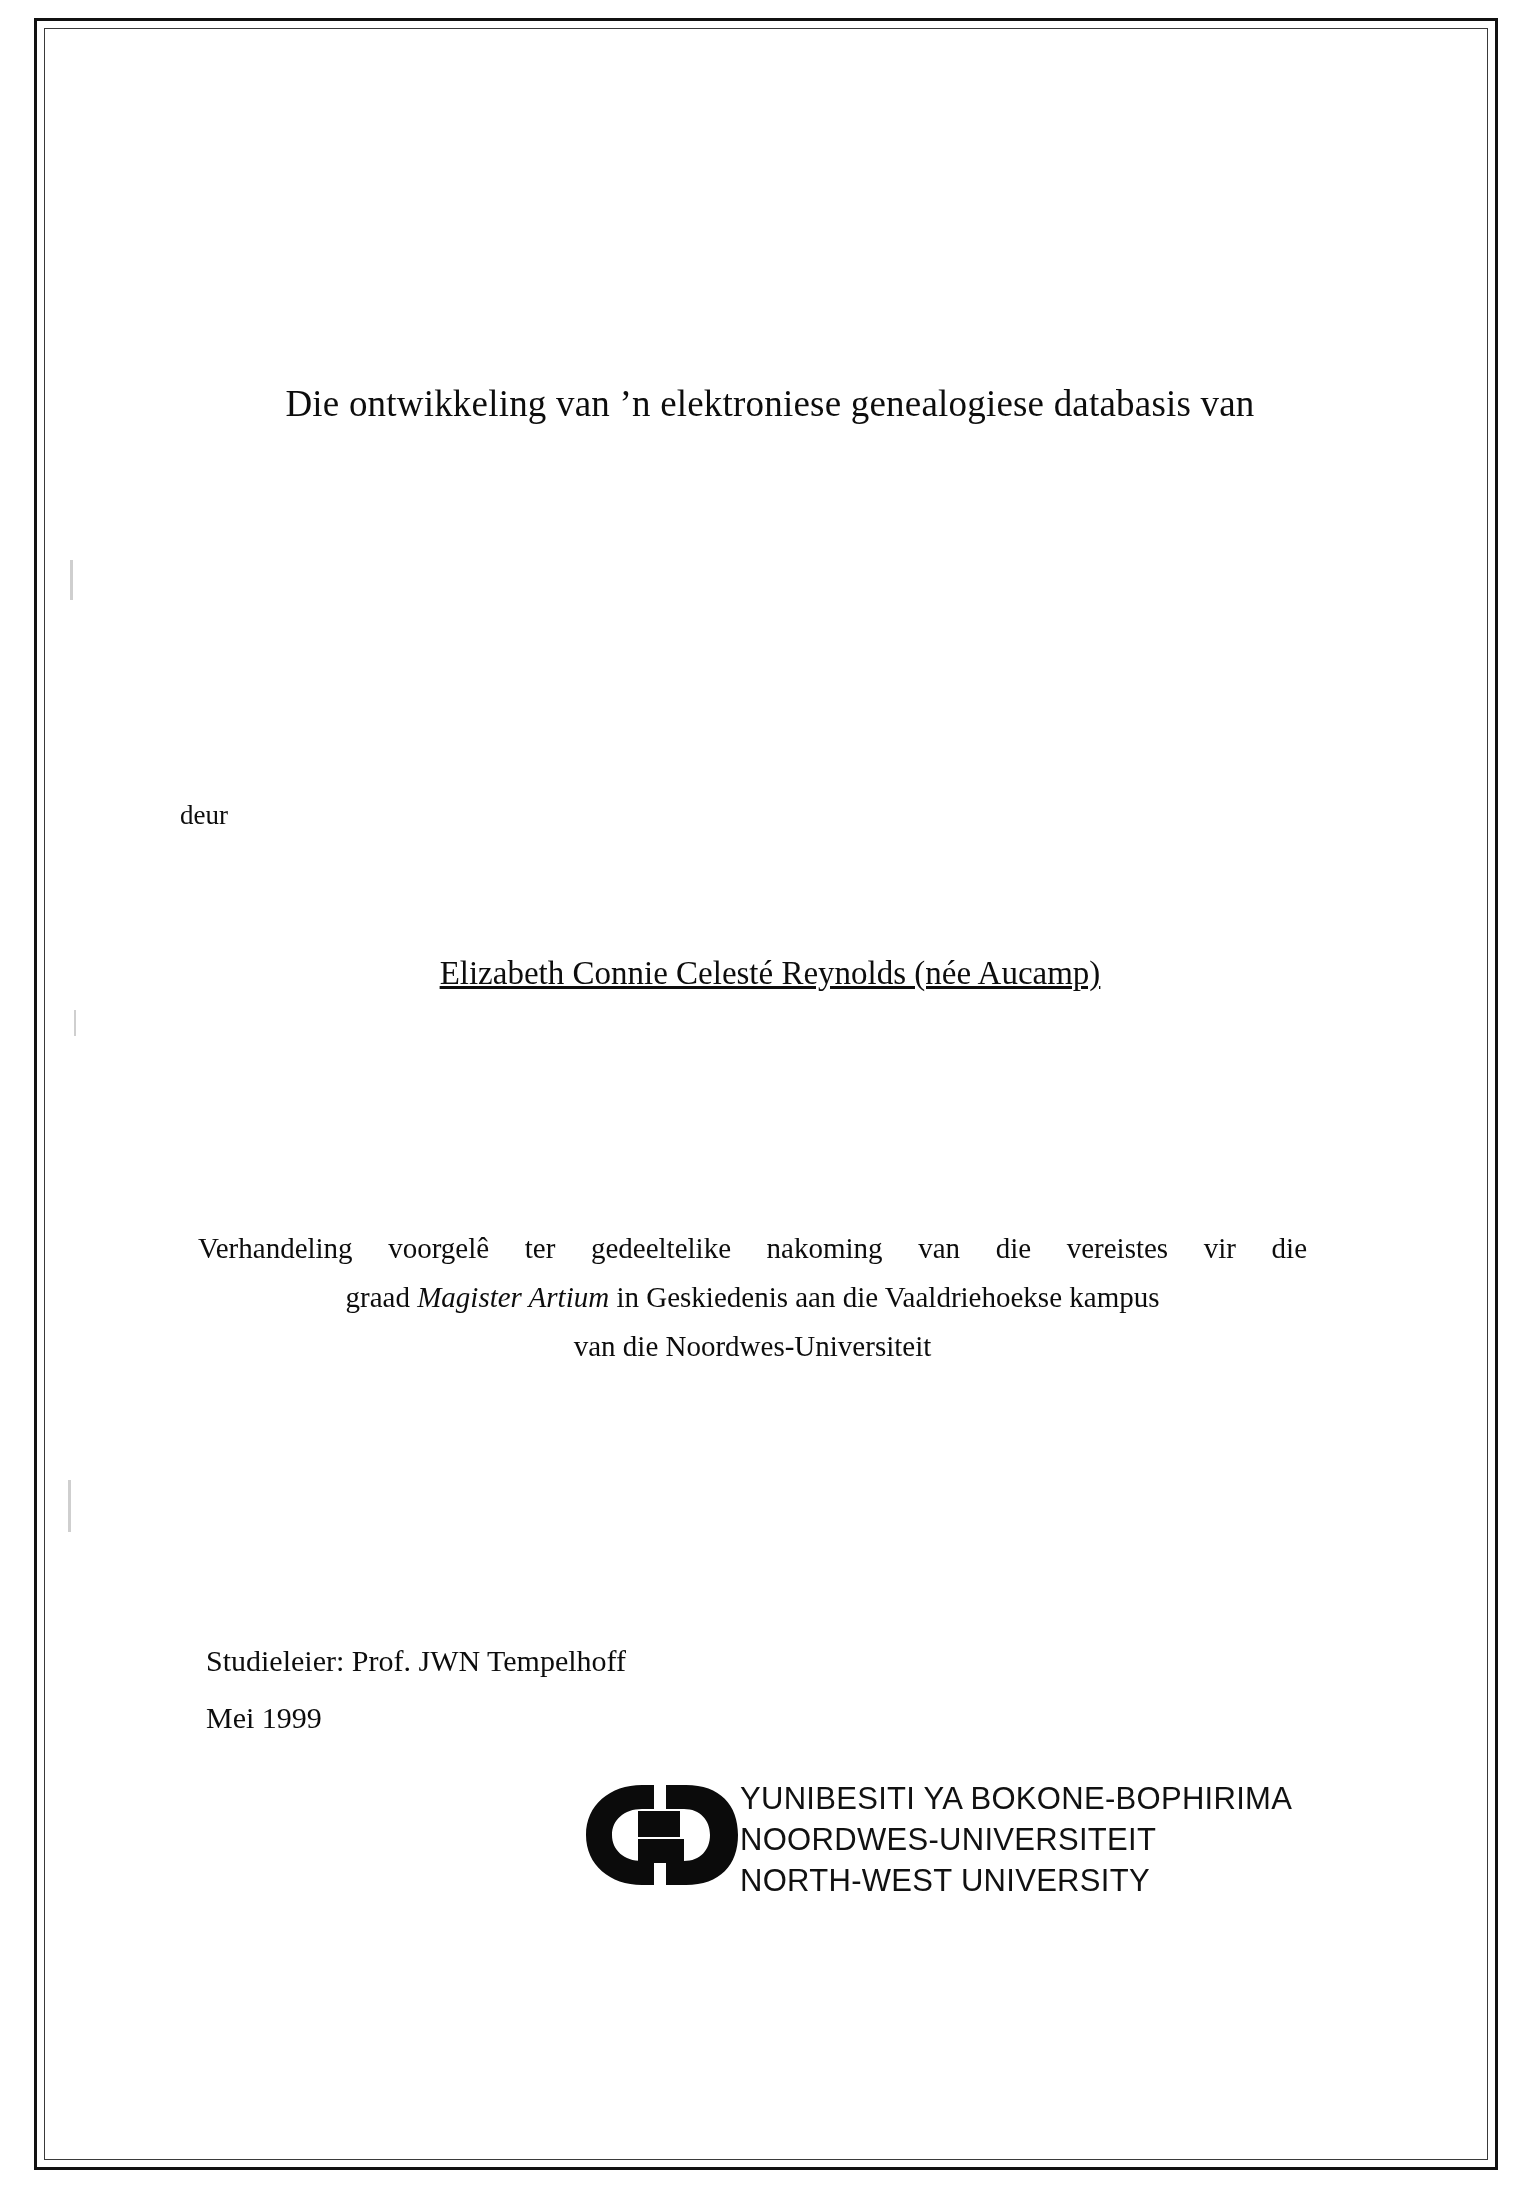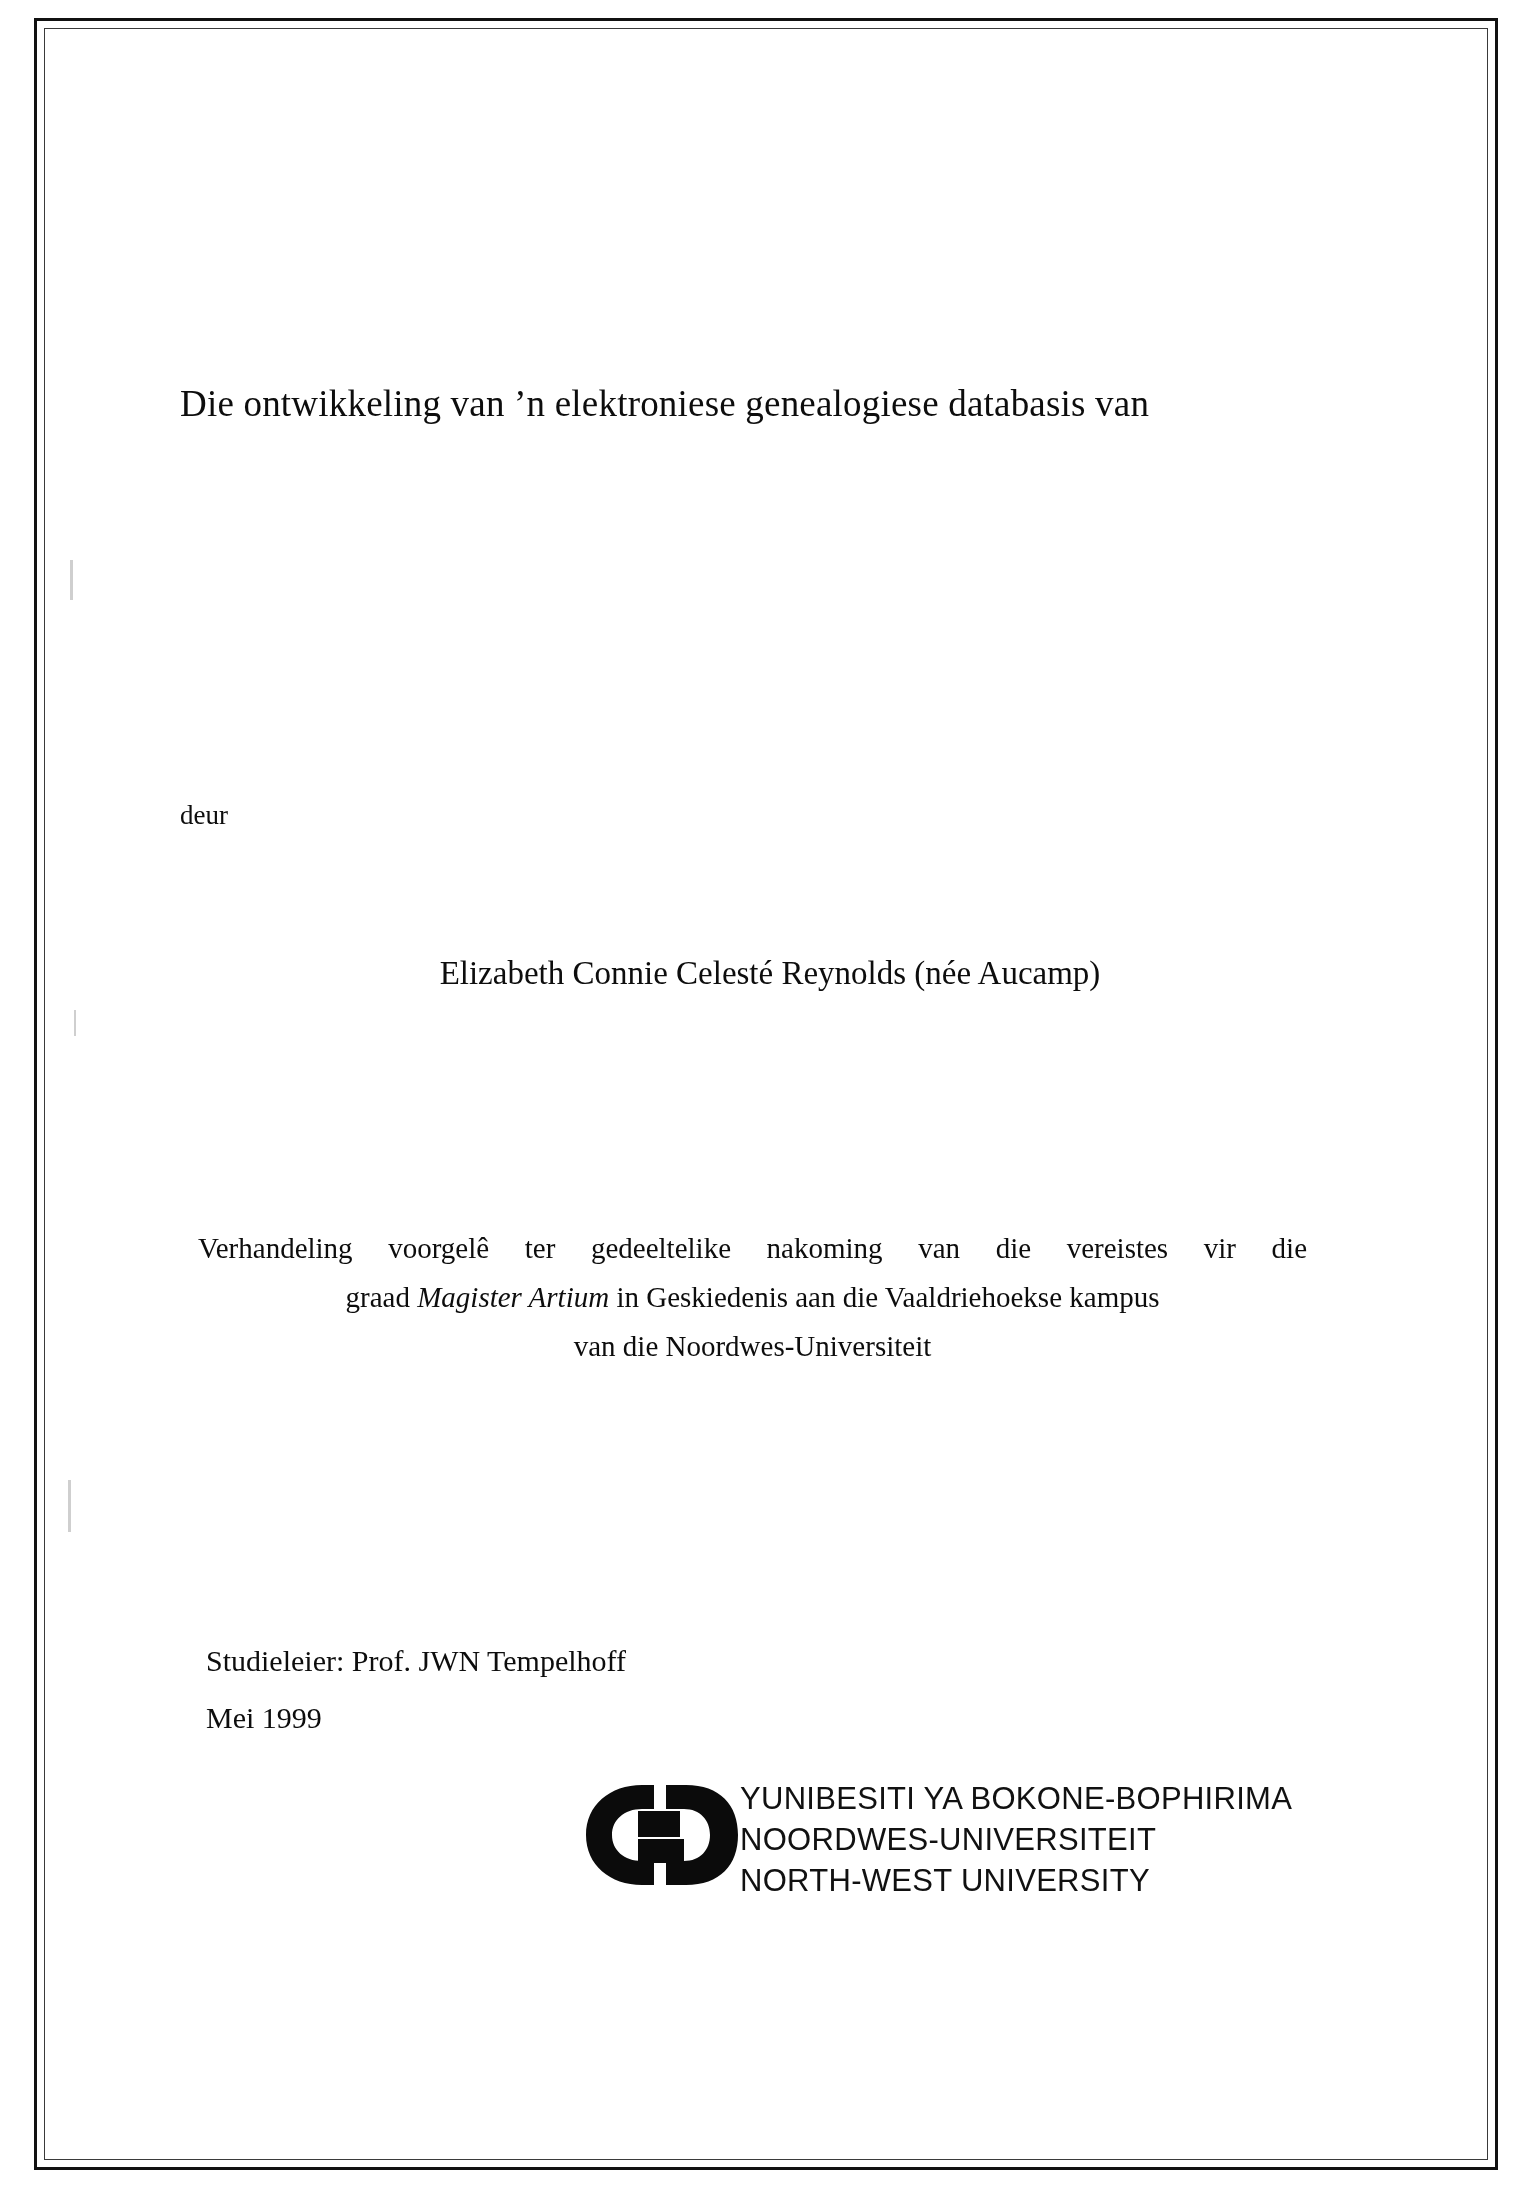--- a/index.html
+++ b/index.html
@@ -51,21 +51,21 @@
     top: 0;
     width: 1220px;
     height: 2206px;
   }
 
   .title-block {
     position: absolute;
     left: 30px;
     top: 375px;
     width: 1180px;
-    text-align: left;
+    text-align: center;
   }
   .title-line {
     font-size: 37px;
     line-height: 1.55;
     letter-spacing: 0.2px;
   }
 
   .byword {
     position: absolute;
     left: 30px;
@@ -75,20 +75,21 @@
     font-size: 27px;
   }
 
   .author {
     position: absolute;
     left: 30px;
     top: 955px;
     width: 1180px;
     text-align: center;
     font-size: 33px;
+    text-decoration: underline;
   }
 
   .statement {
     position: absolute;
     left: 40px;
     top: 1220px;
     width: 1125px;
     font-size: 29px;
     line-height: 1.42;
   }

